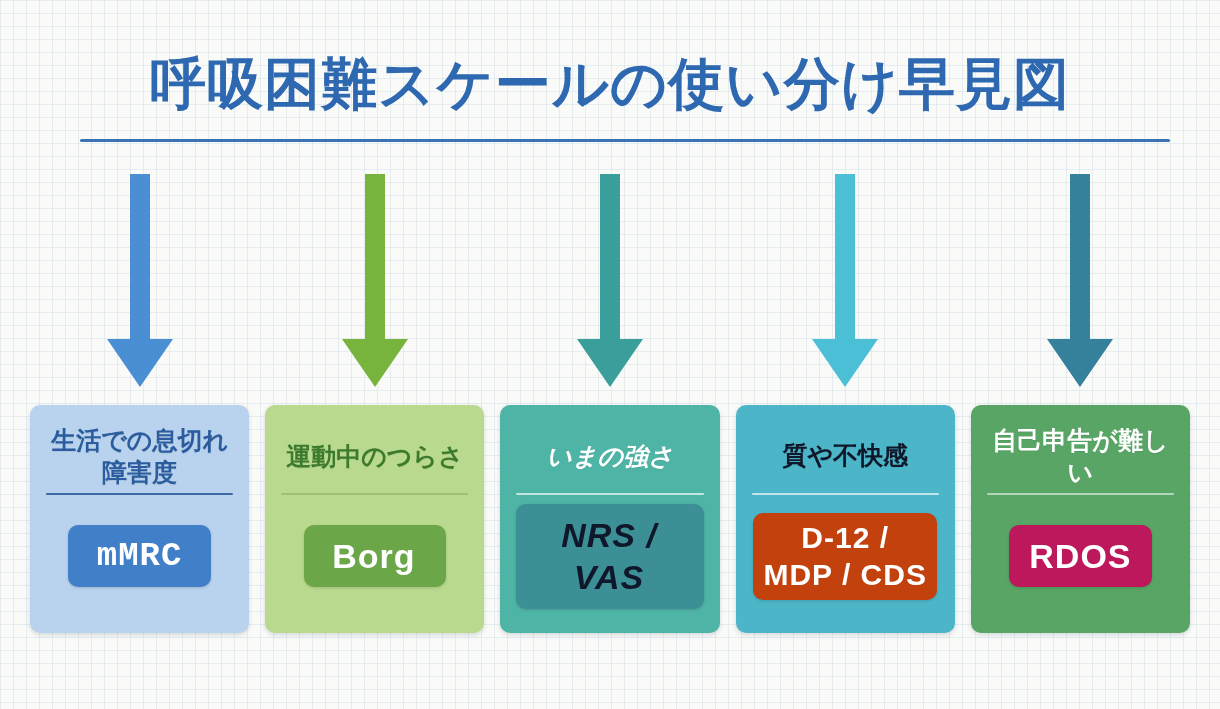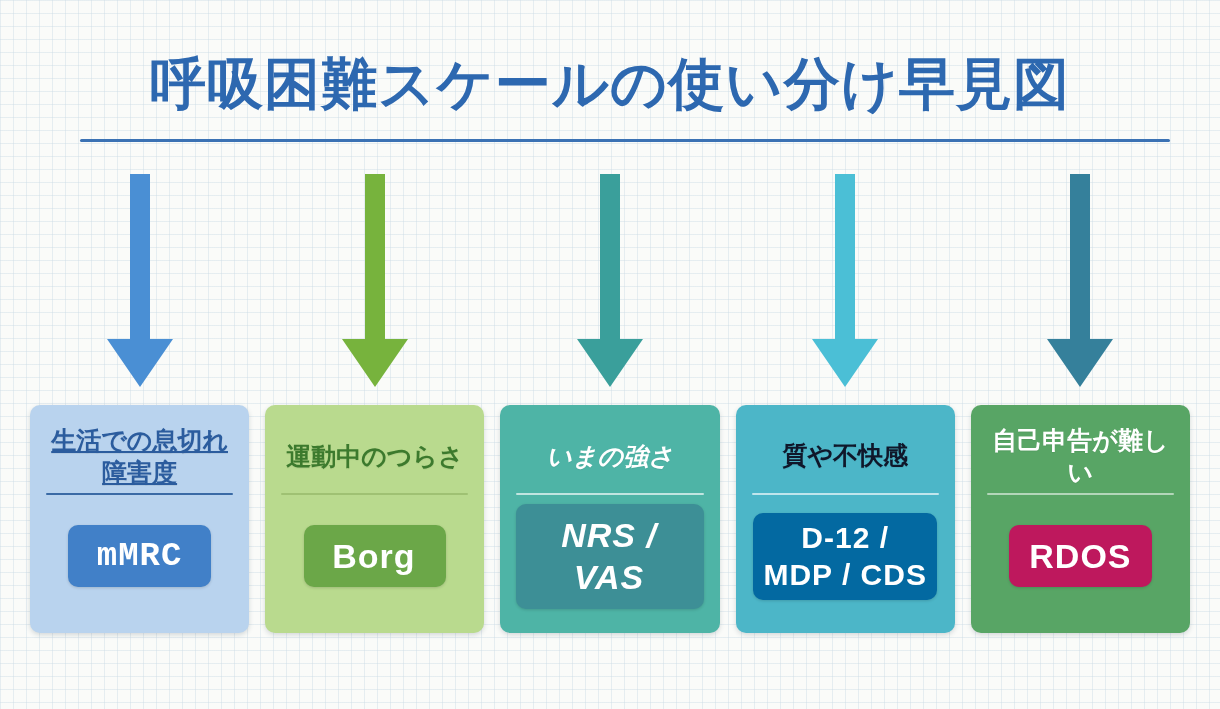--- a/index.html
+++ b/index.html
@@ -130,48 +130,48 @@
     <div class="arrow-col">
       <svg width="66" height="213" viewBox="0 0 66 213">
           <polygon points="23,0 43,0 43,165 66,165 33,213 0,165 23,165" fill="#35809b"></polygon>
         </svg>
     </div>
   </div>
 
   <div class="cards-row">
 
     <section class="card" style="background: rgb(185, 211, 238);">
-      <div class="card-heading" style="color: rgb(43, 92, 158); text-decoration: underline;">生活での息切れ<br>障害度</div>
+      <div class="card-heading" style="color: rgb(43, 92, 158);">生活での息切れ<br>障害度</div>
       <div class="card-divider" style="background: rgb(58, 106, 165);"></div>
       <div class="btn-wrap">
         <div class="scale-btn" style="background: rgb(65, 128, 200); color: rgb(255, 255, 255); font-family: Liberation Mono, monospace;">mMRC</div>
       </div>
     </section>
 
     <section class="card" style="background: rgb(185, 218, 142);">
       <div class="card-heading" style="color: rgb(60, 122, 45);">運動中のつらさ</div>
       <div class="card-divider" style="background: rgb(159, 193, 115);"></div>
       <div class="btn-wrap">
         <div class="scale-btn" style="background: rgb(107, 167, 72); color: rgb(255, 255, 255); padding-left: 12px;">Borg</div>
       </div>
     </section>
 
     <section class="card" style="background: rgb(78, 180, 166); font-style: italic;">
       <div class="card-heading" style="color: rgb(255, 255, 255);">いまの強さ</div>
       <div class="card-divider" style="background: rgba(255, 255, 255, 0.65);"></div>
       <div class="btn-wrap">
-        <div class="scale-btn" style="background: rgb(61, 143, 150); color: #ffffff; padding-left: 12px;">NRS / VAS</div>
+        <div class="scale-btn" style="background: rgb(61, 143, 150); color: #0f172a; padding-left: 12px;">NRS / VAS</div>
       </div>
     </section>
 
     <section class="card" style="background: rgb(76, 182, 200);">
       <div class="card-heading" style="color: #0f172a; font-family: Liberation Serif, serif;">質や不快感</div>
       <div class="card-divider" style="background: rgba(255, 255, 255, 0.65);"></div>
       <div class="btn-wrap">
-        <div class="scale-btn two-line" style="background: #0369a1; color: rgb(255, 255, 255);">D-12 /<br>MDP / CDS</div>
+        <div class="scale-btn two-line" style="background: #c2410c; color: rgb(255, 255, 255);">D-12 /<br>MDP / CDS</div>
       </div>
     </section>
 
     <section class="card" style="background: rgb(88, 165, 101);">
       <div class="card-heading" style="color: rgb(255, 255, 255);">自己申告が難しい</div>
       <div class="card-divider" style="background: rgba(255, 255, 255, 0.55);"></div>
       <div class="btn-wrap">
         <div class="scale-btn" style="background: #be185d; color: rgb(255, 255, 255);">RDOS</div>
       </div>
     </section>

